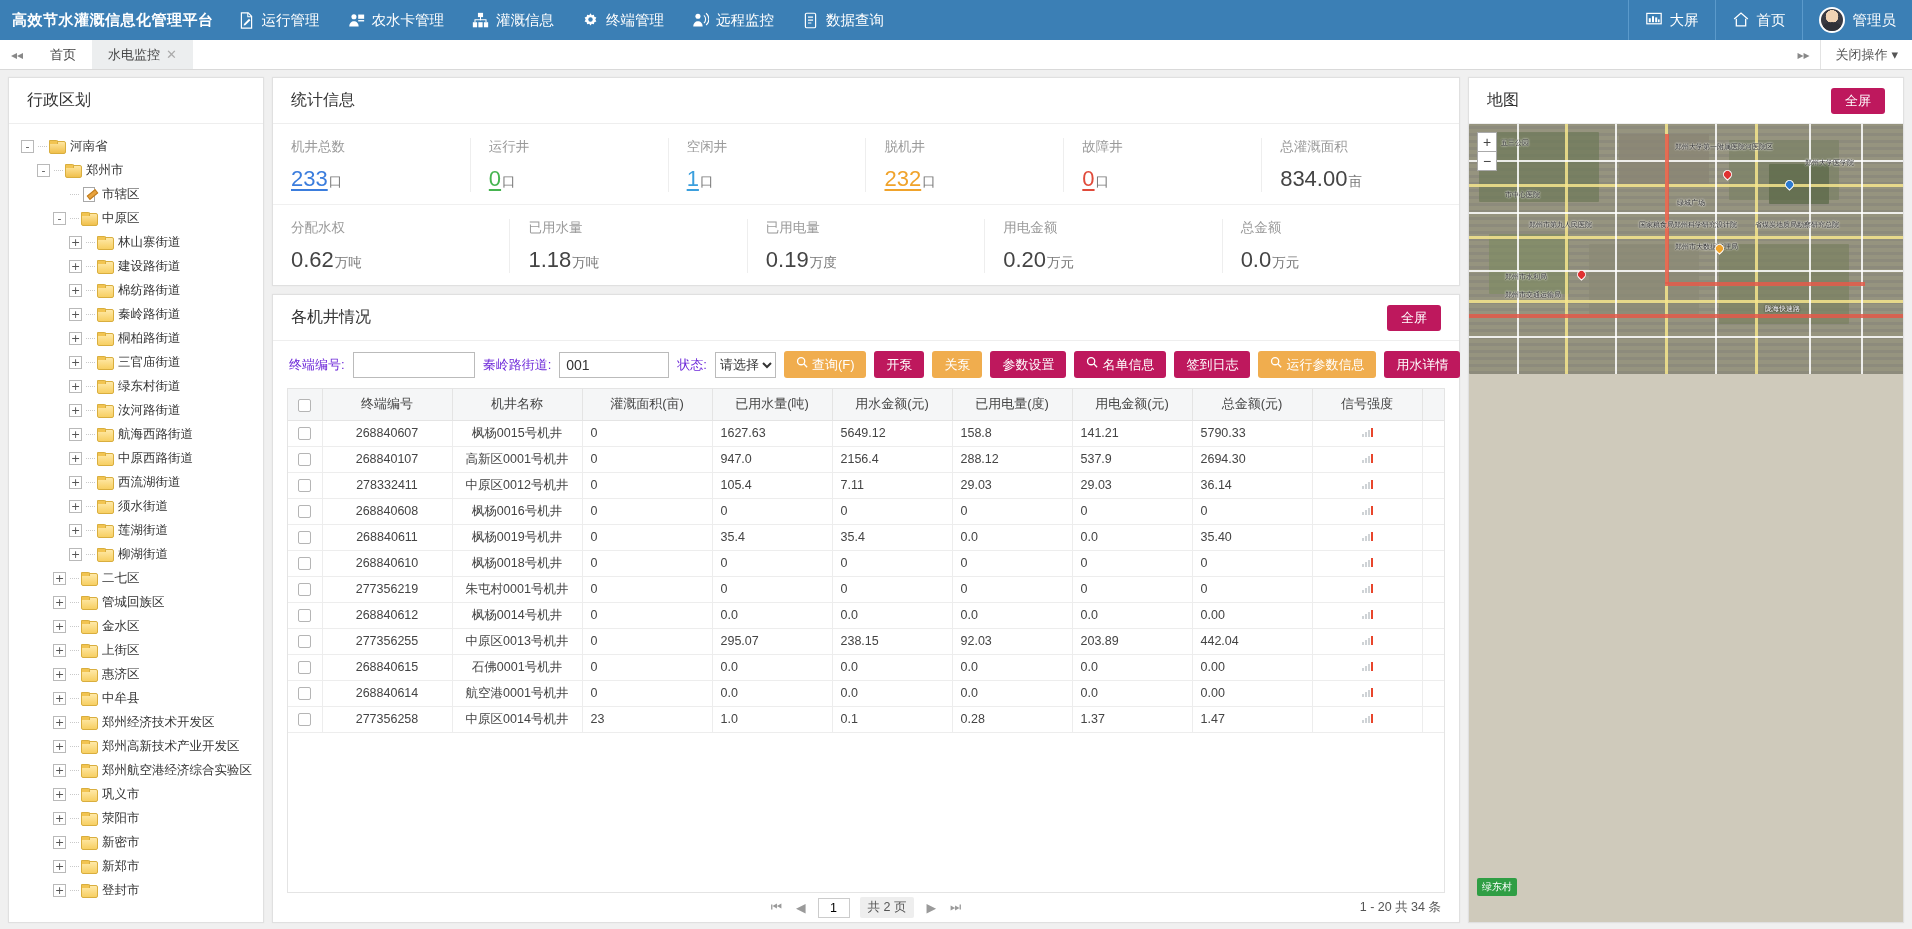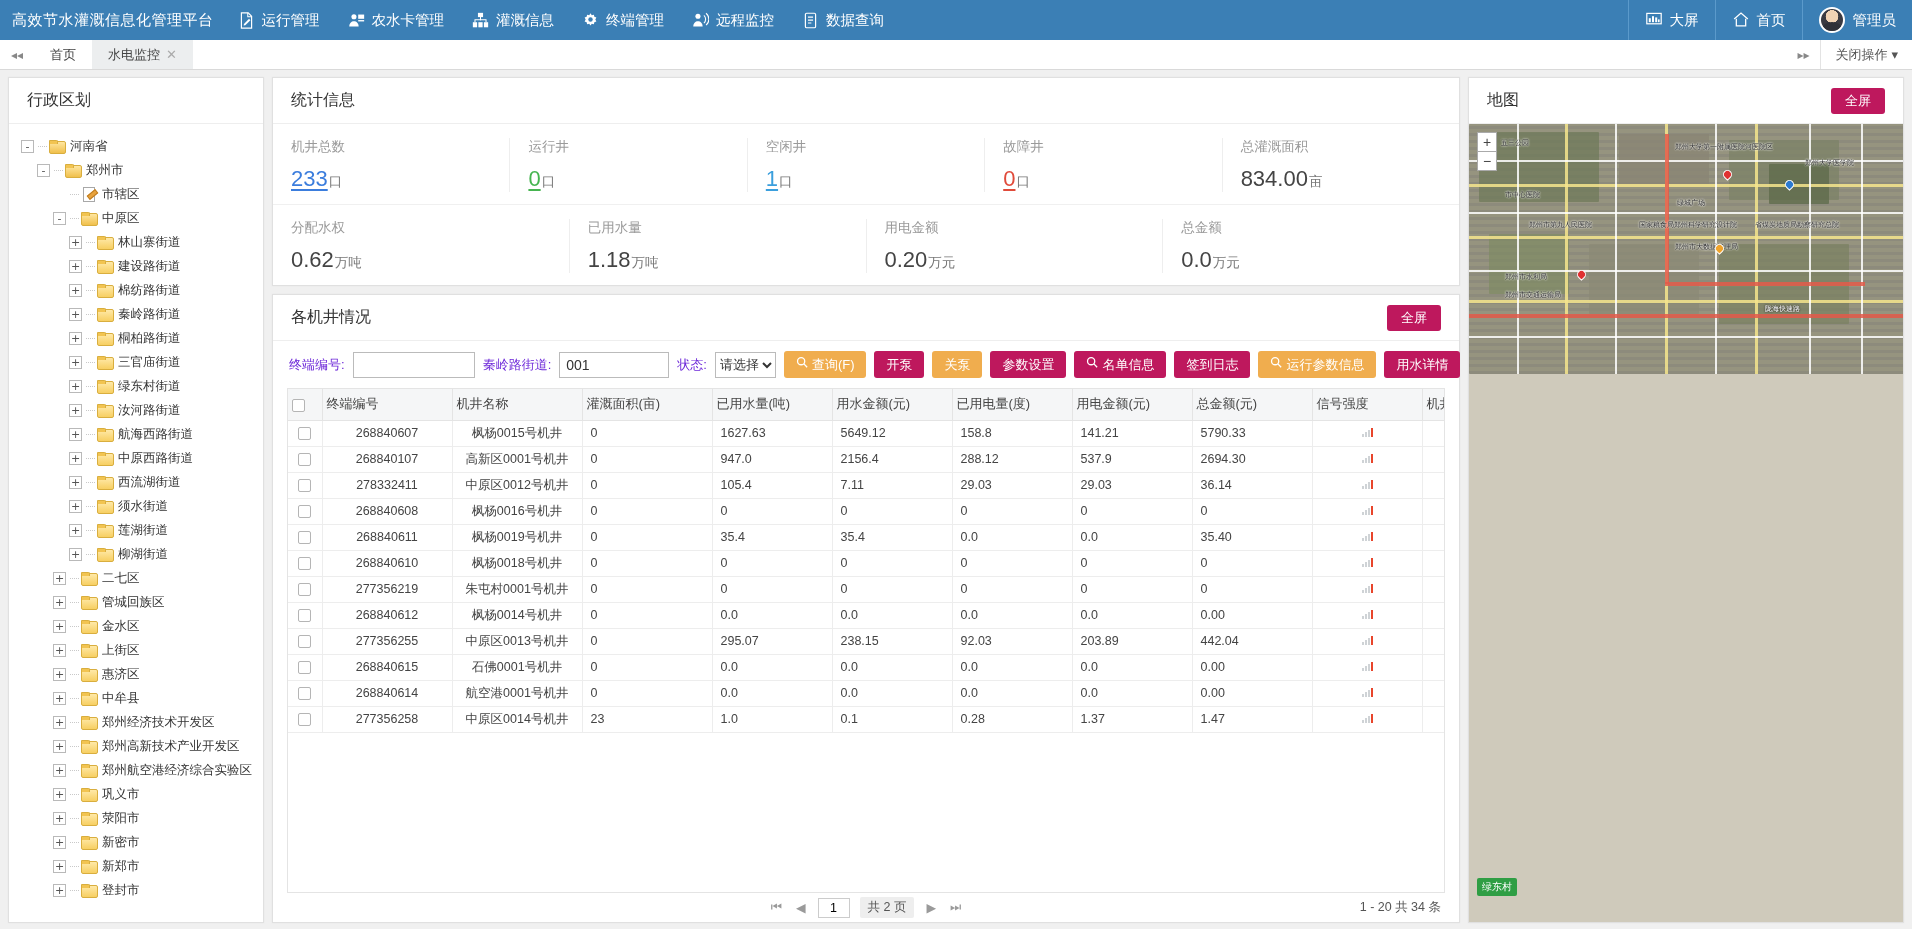--- a/index.html
+++ b/index.html
@@ -15,21 +15,21 @@
 
   
   #topnav {
     height: 40px; width: 100%;
     background: #3b7fb5;
     display: flex; align-items: center;
     color: #fff;
     position: relative;
   }
   #brand {
-    font-size: 15px; font-weight: normal;
+    font-size: 15px; font-weight: bold;
     padding: 0 10px 0 12px;
     white-space: nowrap;
     letter-spacing: .5px;
   }
   .navitem {
     display: flex; align-items: center; gap: 7px;
     padding: 0 14px; height: 40px;
     font-size: 14.5px; white-space: nowrap;
     cursor: pointer;
   }
@@ -166,21 +166,21 @@
     font-size: 13px; color: #333; font-family: "Liberation Sans", sans-serif;
   }
   .mag { font-size: 12px; }
 
   
   #tablebox { flex: 1 1 auto; overflow: hidden; margin: 0 14px; border: 1px solid #e4e4e4; border-bottom:none; position: relative;}
   table { width: 100%; border-collapse: collapse; table-layout: fixed; }
   thead th {
     background: #f5f6f7; font-weight: normal; font-size: 13px; color: #444;
     height: 31px; border-right: 1px solid #e4e4e4; border-bottom: 1px solid #e4e4e4;
-    text-align: left; padding: 0 4px; white-space: nowrap;
+    text-align: center; padding: 0 4px; white-space: nowrap;
   }
   thead th:last-child { border-right: none; }
   tbody td {
     height: 26px; font-size: 12.5px; color: #444;
     border-right: 1px solid #ededed; border-bottom: 1px solid #ededed;
     padding: 0 8px; white-space: nowrap; overflow: hidden; text-overflow: ellipsis;
   }
   tbody td:last-child { border-right: none; }
   td.c { text-align: center; }
   td.off { color: #f0922b; text-align: center; }
@@ -547,36 +547,44 @@
           </div>
           <div class="stat">
             <div class="stat-label">运行井</div>
             <div class="stat-value"><span class="stat-num u" style="color: rgb(70, 180, 80);">0</span><span class="stat-unit">口</span></div>
           </div>
           <div class="stat">
             <div class="stat-label">空闲井</div>
             <div class="stat-value"><span class="stat-num u" style="color: rgb(59, 159, 221);">1</span><span class="stat-unit">口</span></div>
           </div>
           <div class="stat">
+            <div class="stat-label">脱机井</div>
+            <div class="stat-value"><span class="stat-num u" style="color: rgb(240, 163, 43);">232</span><span class="stat-unit">口</span></div>
+          </div>
+          <div class="stat">
             <div class="stat-label">故障井</div>
             <div class="stat-value"><span class="stat-num u" style="color: rgb(224, 74, 58);">0</span><span class="stat-unit">口</span></div>
           </div>
           <div class="stat">
             <div class="stat-label">总灌溉面积</div>
             <div class="stat-value"><span class="stat-num" style="color: rgb(68, 68, 68);">834.00</span><span class="stat-unit">亩</span></div>
           </div>
         </div>
       <div class="stat-row r2" id="stat-row-2">
           <div class="stat">
             <div class="stat-label">分配水权</div>
             <div class="stat-value"><span class="stat-num" style="color: rgb(68, 68, 68);">0.62</span><span class="stat-unit">万吨</span></div>
           </div>
           <div class="stat">
             <div class="stat-label">已用水量</div>
             <div class="stat-value"><span class="stat-num" style="color: rgb(68, 68, 68);">1.18</span><span class="stat-unit">万吨</span></div>
+          </div>
+          <div class="stat">
+            <div class="stat-label">已用电量</div>
+            <div class="stat-value"><span class="stat-num" style="color: rgb(68, 68, 68);">0.19</span><span class="stat-unit">万度</span></div>
           </div>
           <div class="stat">
             <div class="stat-label">用电金额</div>
             <div class="stat-value"><span class="stat-num" style="color: rgb(68, 68, 68);">0.20</span><span class="stat-unit">万元</span></div>
           </div>
           <div class="stat">
             <div class="stat-label">总金额</div>
             <div class="stat-value"><span class="stat-num" style="color: rgb(68, 68, 68);">0.0</span><span class="stat-unit">万元</span></div>
           </div>
         </div>

